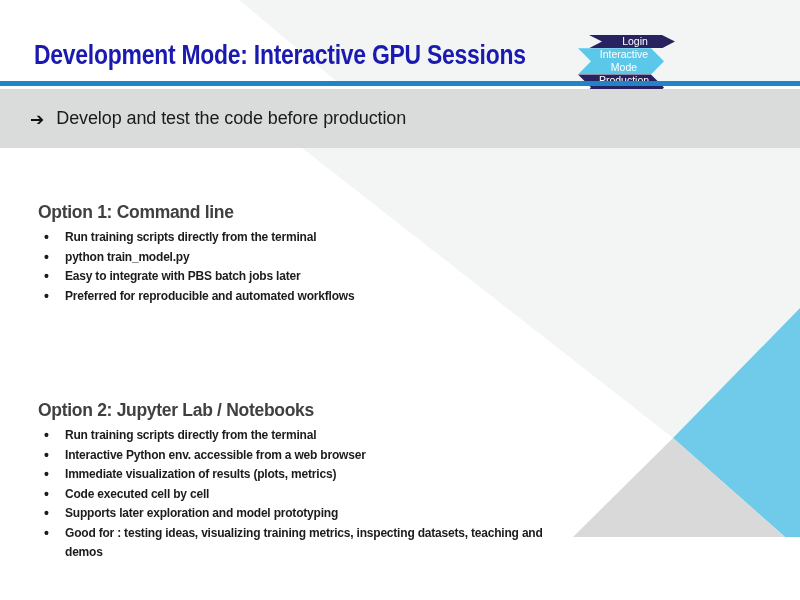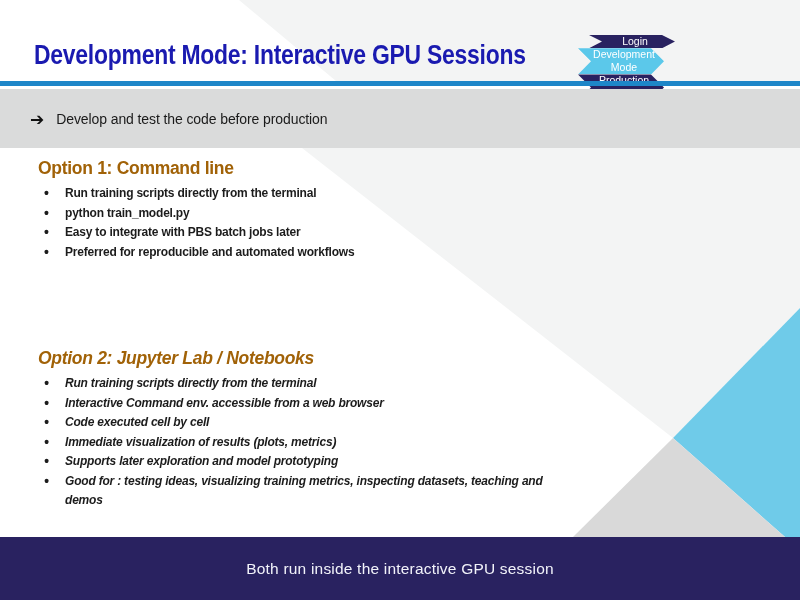--- a/index.html
+++ b/index.html
@@ -56,21 +56,21 @@
     position: absolute; left: 0; top: 89px; width: 800px; height: 59px;
     background: #dadbdb;
     display: flex; align-items: center;
     padding-left: 30px;
   }
   .subtitle-arrow {
     font-size: 17px; font-weight: 700; color: #111111;
     margin-right: 12px;
     font-family: "DejaVu Sans", sans-serif;
   }
-  .subtitle-text { font-size: 14px; color: #1a1a1a; font-weight: 500; letter-spacing: -0.1px; }
+  .subtitle-text { font-size: 18px; color: #1a1a1a; font-weight: 500; letter-spacing: -0.1px; }
 
   
   .content {
     position: absolute; left: 0; top: 148px; width: 800px; height: 389px;
     background: #ffffff;
   }
   .bg-shape { position: absolute; left: 0; top: 0; width: 100%; height: 100%; }
   .bg-gray-poly {
     background: #f3f4f4;
     clip-path: polygon(302px 0, 100% 0, 100% 160px, 673px 290px);
@@ -79,24 +79,24 @@
     background: #6fcbe9;
     clip-path: polygon(673px 290px, 100% 160px, 100% 100%, 785px 100%);
   }
   .bg-gray-tri {
     background: #d9d9d9;
     clip-path: polygon(673px 290px, 785px 100%, 573px 100%);
   }
 
   .option { position: absolute; left: 38px; width: 530px; }
   .option-1 { top: 10px; }
-  .option-2 { top: 200px; font-style: italic; }
+  .option-2 { top: 208px; }
   .option-heading {
-    font-size: 17.5px; font-weight: 700; color: #a16207;
-    letter-spacing: -0.3px; margin-bottom: 5px;
+    font-size: 17.5px; font-weight: 700; color: #404040;
+    letter-spacing: -0.3px; margin-bottom: 5px; margin-top: 44px;
   }
   .bullets { list-style: none; }
   .bullets li {
     position: relative;
     padding-left: 27px;
     font-size: 12px; font-weight: 600; color: #1c1c1c;
     line-height: 19.5px; letter-spacing: -0.2px;
   }
   .bullets li::before {
     content: "\2022";
@@ -120,21 +120,21 @@
 <div class="slide">
 
   <div class="top-band">
     <div class="top-white-diag"></div>
     <h1 class="page-title">Development Mode: Interactive GPU Sessions</h1>
     <div class="steps">
       <div class="step step-dark">
         <span>Login</span>
       </div>
       <div class="step step-light">
-        <span>Development Mode</span>
+        <span>Interactive Mode</span>
       </div>
       <div class="step step-dark">
         <span>Production Login</span>
       </div>
     </div>
   </div>
 
   <div class="rule"></div>
 
   <div class="subtitle-band">
@@ -154,26 +154,23 @@
         <li>python train_model.py</li>
         <li>Easy to integrate with PBS batch jobs later</li>
         <li>Preferred for reproducible and automated workflows</li>
       </ul>
     </div>
 
     <div class="option option-2">
       <div class="option-heading">Option 2: Jupyter Lab / Notebooks</div>
       <ul class="bullets">
         <li>Run training scripts directly from the terminal</li>
-        <li>Interactive Command env. accessible from a web browser</li>
+        <li>Interactive Python env. accessible from a web browser</li>
+        <li>Immediate visualization of results (plots, metrics)</li>
         <li>Code executed cell by cell</li>
-        <li>Immediate visualization of results (plots, metrics)</li>
         <li>Supports later exploration and model prototyping</li>
         <li>Good for : testing ideas, visualizing training metrics, inspecting datasets, teaching and demos</li>
       </ul>
     </div>
   </div>
 
-  <div class="footer">
-    <span class="footer-text">Both run inside the interactive GPU session</span>
-  </div>
 
 </div>
 
 </body></html>

